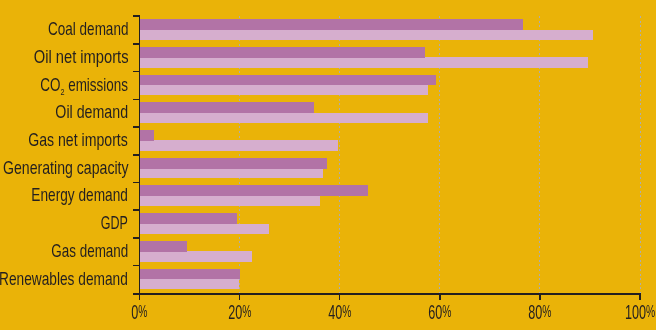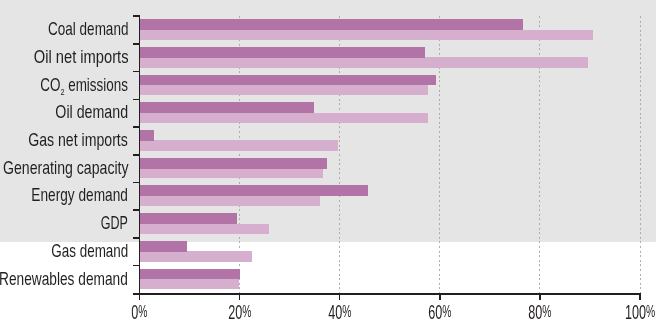--- a/index.html
+++ b/index.html
@@ -1,20 +1,20 @@
 <!DOCTYPE html>
 <html><head>
 <meta charset="utf-8">
 <title>Share chart</title>
 <style>
   html,body{margin:0;padding:0;background:#ffffff;}
   body{width:656px;height:330px;overflow:hidden;
        font-family:"Liberation Sans",sans-serif;
        -webkit-font-smoothing:antialiased;}
-  #chart{position:relative;width:656px;height:242px;background:#e5e5e5;}
+  #chart{position:relative;width:656px;height:330px;background:#eab308;}
 
   .plot{position:absolute;left:0;top:0;width:656px;height:330px;}
 
   .gridline{position:absolute;width:1px;}
 
   .bar{position:absolute;}
   .bar.upper{z-index:2;}
   .bar.lower{z-index:1;}
 
   .rule{position:absolute;background:#231f20;}

